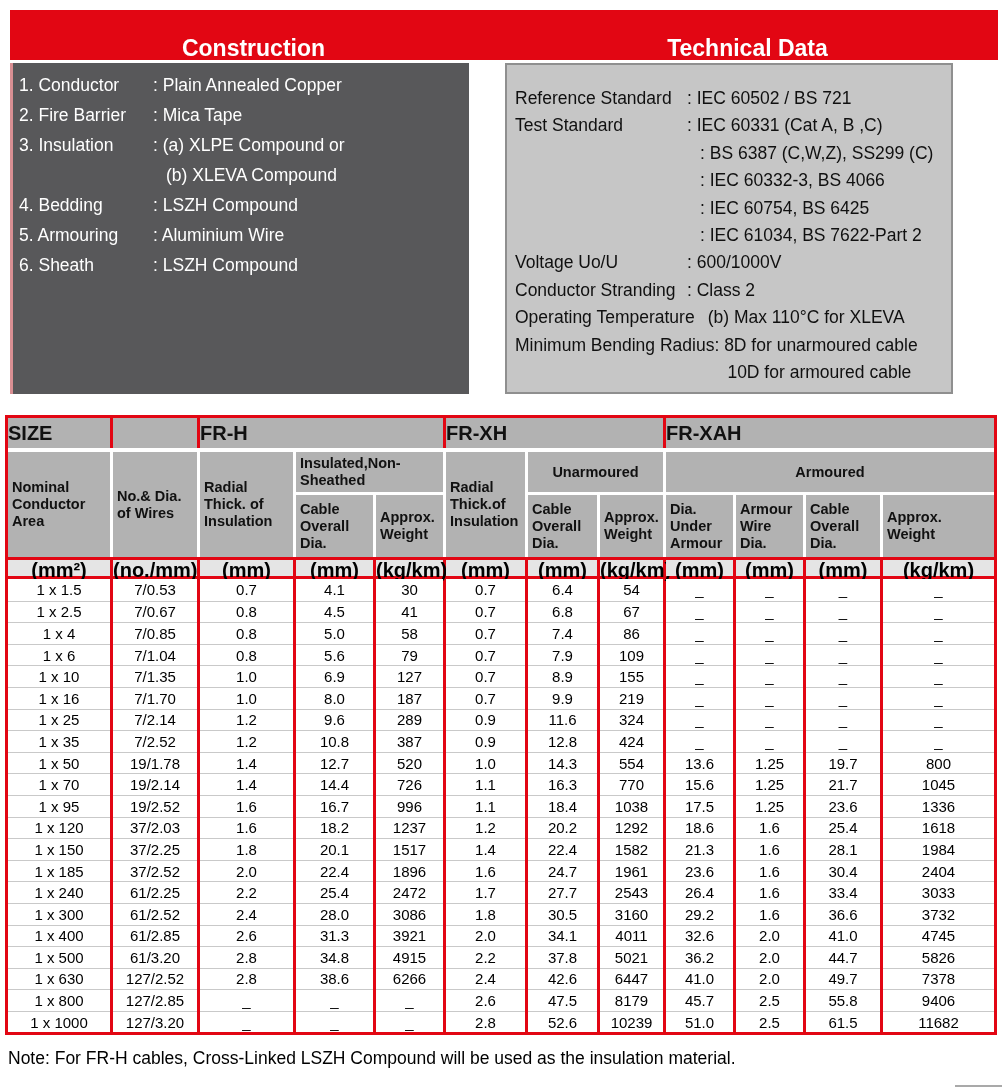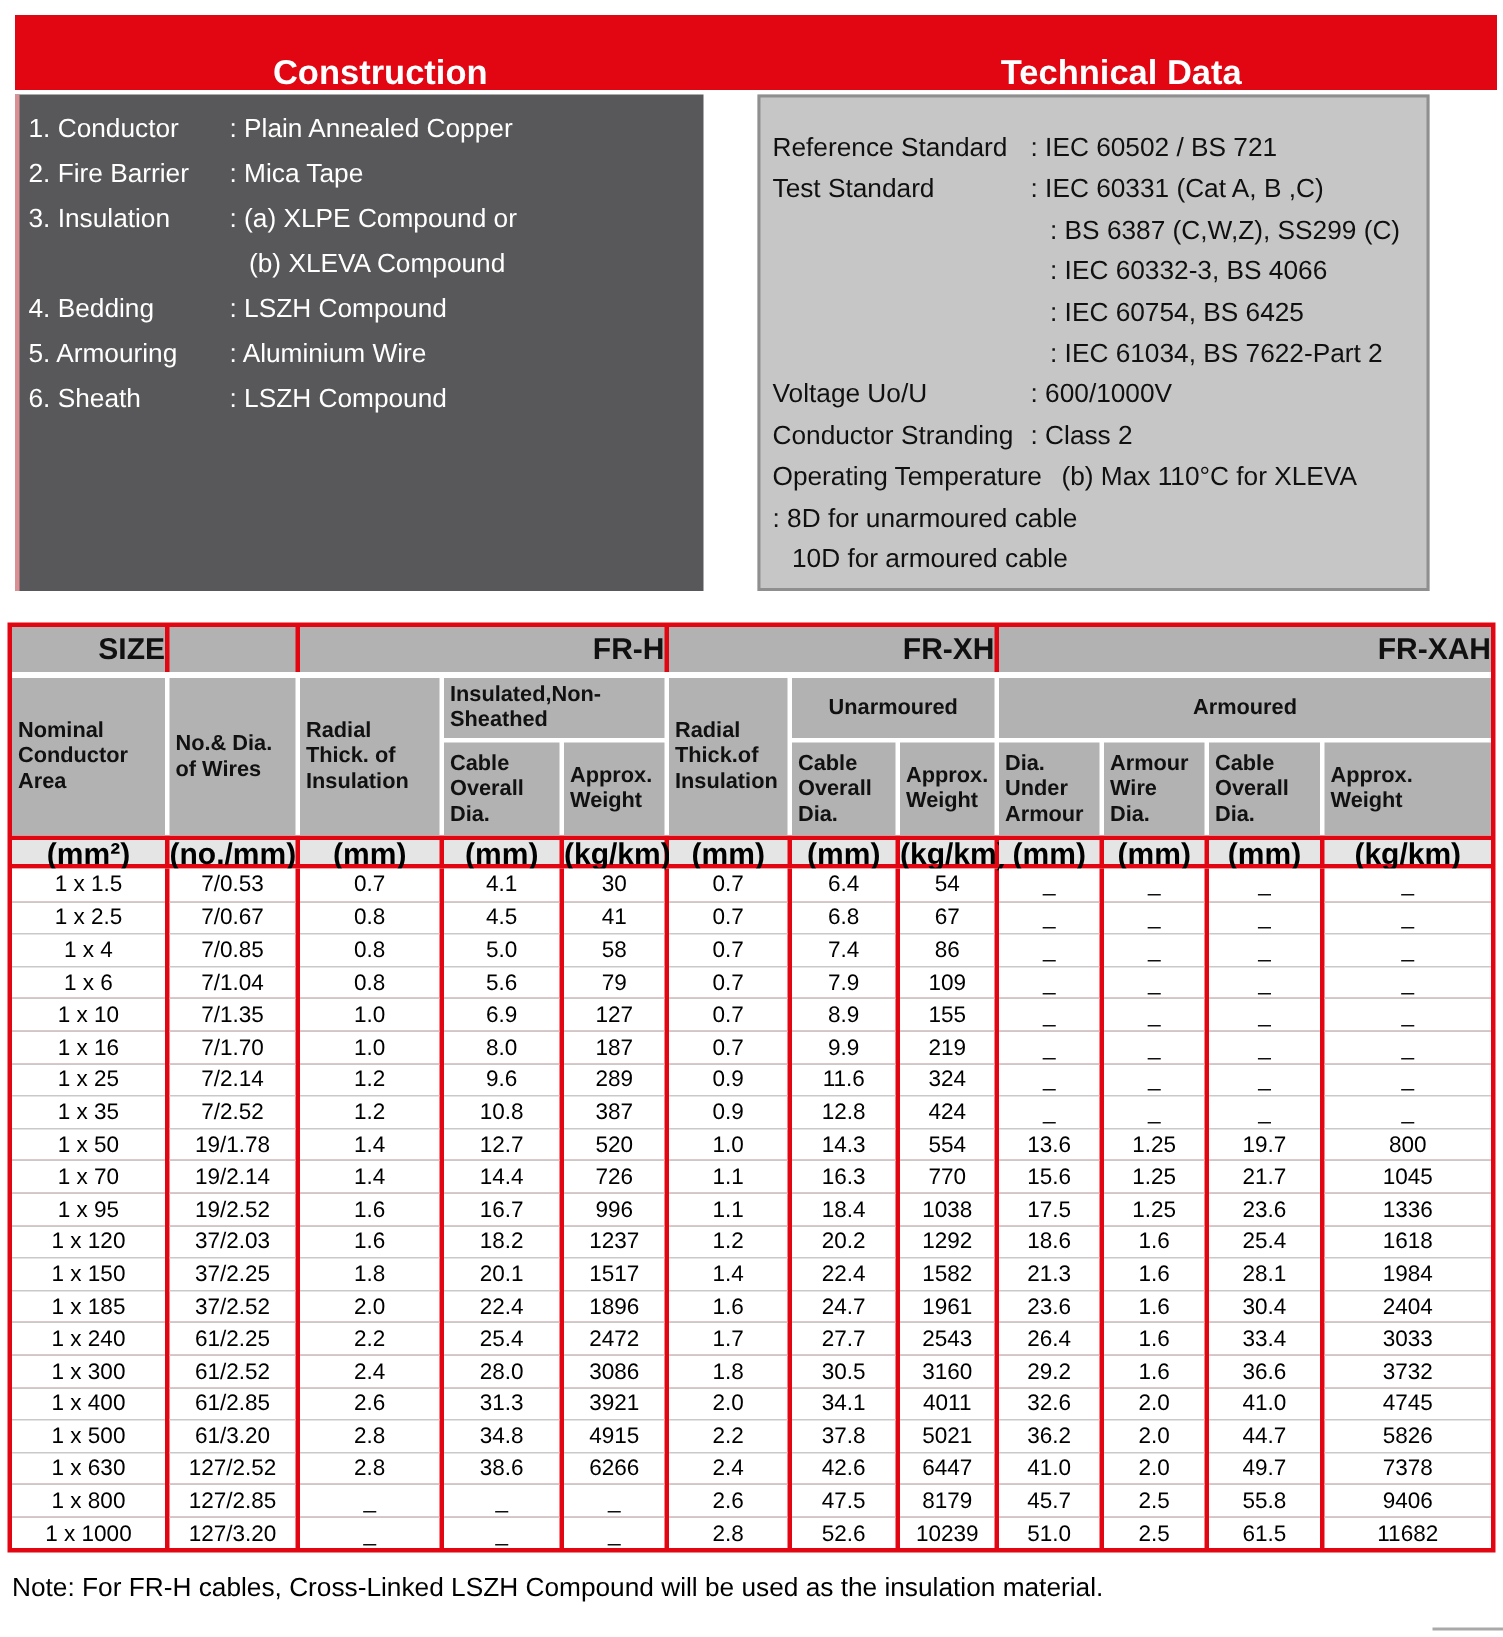--- a/index.html
+++ b/index.html
@@ -22,21 +22,21 @@
   
   .panel-right{position:absolute;left:505px;top:63px;width:448px;height:331px;background:#c6c6c6;
     border:2px solid #8f8f8f;box-sizing:border-box;color:#101010;font-size:17.5px;line-height:27.4px;
     padding:20px 6px 0 8px;}
   .t-item{display:flex;}
   .t-label{min-width:172px;flex-shrink:0;}
   .t-lines .cont{padding-left:13px;}
   
   .table-wrap{position:absolute;left:5px;top:415px;width:986px;border:3px solid #e20613;background:#fff;}
   .band{display:grid;grid-template-columns:102px 84px 243px 217px 328px;column-gap:3px;background:#e20613;}
-  .band-cell{background:#b2b2b2;height:30px;line-height:30px;text-align:right;font-weight:bold;font-size:20px;color:#111;}
+  .band-cell{background:#b2b2b2;height:30px;line-height:30px;text-align:left;font-weight:bold;font-size:20px;color:#111;}
   .bandgap{height:4px;background:#fff;}
   .thead{display:grid;grid-template-columns:102px 84px 93px 77px 67px 79px 69px 63px 67px 67px 74px 111px;
     column-gap:3px;row-gap:3px;grid-template-rows:40px 62px;background:#fff;}
   .h{background:#b2b2b2;font-weight:bold;font-size:14.5px;line-height:17px;color:#111;
     display:flex;align-items:center;padding:2px 4px;box-sizing:border-box;}
   .h.tall{grid-row:1/3;}
   .h.ctr{justify-content:center;text-align:center;}
   .c4{grid-column:4;} .c45{grid-column:4/6;} .c6{grid-column:6;} .c79{grid-column:7/9;} .c913{grid-column:9/13;}
   .units{display:grid;grid-template-columns:102px 84px 93px 77px 67px 79px 69px 63px 67px 67px 74px 111px;
     column-gap:3px;background:#e20613;padding:3px 0;}
@@ -126,20 +126,21 @@
         <div>: Class 2</div>
       </div>
     </div>
     <div class="t-item">
       <div class="t-label">Operating Temperature</div>
       <div class="t-lines">
         <div class="cont">(b) Max 110°C for XLEVA</div>
       </div>
     </div>
     <div class="t-item">
+      <div class="t-label">Minimum Bending Radius</div>
       <div class="t-lines">
         <div>: 8D for unarmoured cable</div>
         <div class="cont">10D for armoured cable</div>
       </div>
     </div>
   </div>
 
 <div class="table-wrap">
   <div class="band">
     <div class="band-cell">SIZE</div>

